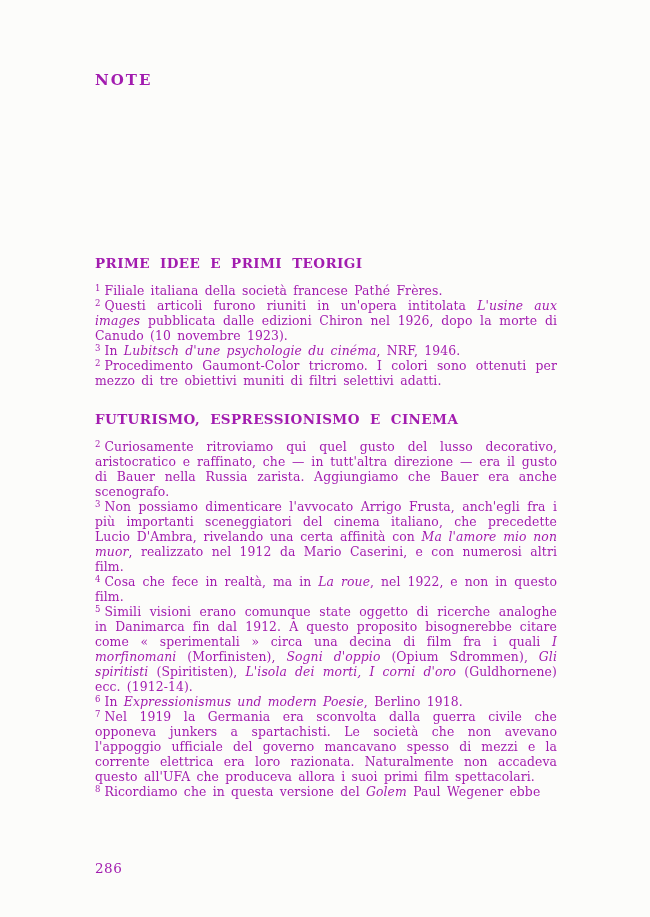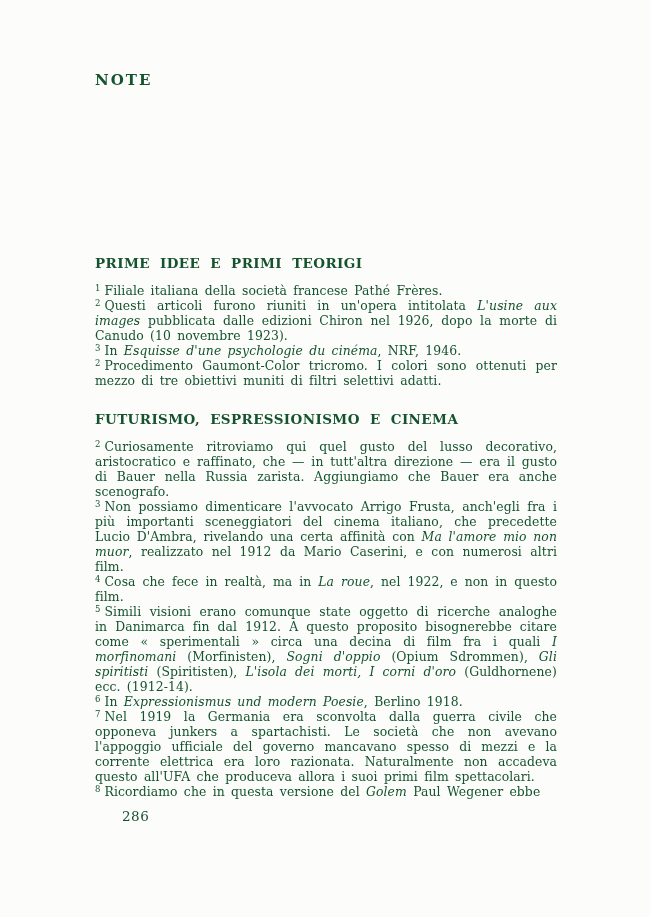--- a/index.html
+++ b/index.html
@@ -5,21 +5,21 @@
   html, body {
     margin: 0;
     padding: 0;
     background: #fcfcfa;
   }
   .page {
     position: relative;
     width: 582px;
     height: 917px;
     background: #fcfcfa;
-    color: #14532d;
+    color: #a21caf;
     font-family: "DejaVu Serif", "Liberation Serif", serif;
     overflow: hidden;
   }
   .running-head {
     position: absolute;
     left: 95px;
     top: 71px;
     font-size: 15px;
     font-weight: bold;
     letter-spacing: 2px;
@@ -53,37 +53,36 @@
     font-size: 8.5px;
     line-height: 0;
     vertical-align: baseline;
     position: relative;
     top: -4px;
     margin-right: 4px;
   }
   .folio {
     position: absolute;
     left: 95px;
-    top: 808px;
+    top: 860px;
     font-size: 13.5px;
     letter-spacing: 0.5px;
-    margin-left: 27px;
   }
 </style>
 </head>
 <body>
 
 <div class="page">
   <div class="running-head">NOTE</div>
 
   <div class="content" id="sections">
       <div class="section-title">PRIME IDEE E PRIMI TEORIGI</div>
       <p class="note"><sup class="note-num">1</sup>Filiale italiana della società francese Pathé Frères.</p>
       <p class="note"><sup class="note-num">2</sup>Questi articoli furono riuniti in un'opera intitolata <i>L'usine aux images</i> pubblicata dalle edizioni Chiron nel 1926, dopo la morte di Canudo (10 novembre 1923).</p>
-      <p class="note"><sup class="note-num">3</sup>In <i>Esquisse d'une psychologie du cinéma</i>, NRF, 1946.</p>
+      <p class="note"><sup class="note-num">3</sup>In <i>Lubitsch d'une psychologie du cinéma</i>, NRF, 1946.</p>
       <p class="note"><sup class="note-num">2</sup>Procedimento Gaumont-Color tricromo. I colori sono ottenuti per mezzo di tre obiettivi muniti di filtri selettivi adatti.</p>
       <div class="section-title">FUTURISMO, ESPRESSIONISMO E CINEMA</div>
       <p class="note"><sup class="note-num">2</sup>Curiosamente ritroviamo qui quel gusto del lusso decorativo, aristocratico e raffinato, che — in tutt'altra direzione — era il gusto di Bauer nella Russia zarista. Aggiungiamo che Bauer era anche scenografo.</p>
       <p class="note"><sup class="note-num">3</sup>Non possiamo dimenticare l'avvocato Arrigo Frusta, anch'egli fra i più importanti sceneggiatori del cinema italiano, che precedette Lucio D'Ambra, rivelando una certa affinità con <i>Ma l'amore mio non muor</i>, realizzato nel 1912 da Mario Caserini, e con numerosi altri film.</p>
       <p class="note"><sup class="note-num">4</sup>Cosa che fece in realtà, ma in <i>La roue</i>, nel 1922, e non in questo film.</p>
       <p class="note"><sup class="note-num">5</sup>Simili visioni erano comunque state oggetto di ricerche analoghe in Danimarca fin dal 1912. A questo proposito bisognerebbe citare come « sperimentali » circa una decina di film fra i quali <i>I morfinomani</i> (Morfinisten), <i>Sogni d'oppio</i> (Opium Sdrommen), <i>Gli spiritisti</i> (Spiritisten), <i>L'isola dei morti, I corni d'oro</i> (Guldhornene) ecc. (1912-14).</p>
       <p class="note"><sup class="note-num">6</sup>In <i>Expressionismus und modern Poesie</i>, Berlino 1918.</p>
       <p class="note"><sup class="note-num">7</sup>Nel 1919 la Germania era sconvolta dalla guerra civile che opponeva junkers a spartachisti. Le società che non avevano l'appoggio ufficiale del governo mancavano spesso di mezzi e la corrente elettrica era loro razionata. Naturalmente non accadeva questo all'UFA che produceva allora i suoi primi film spettacolari.</p>
       <p class="note"><sup class="note-num">8</sup>Ricordiamo che in questa versione del <i>Golem</i> Paul Wegener ebbe</p>
     </div>

